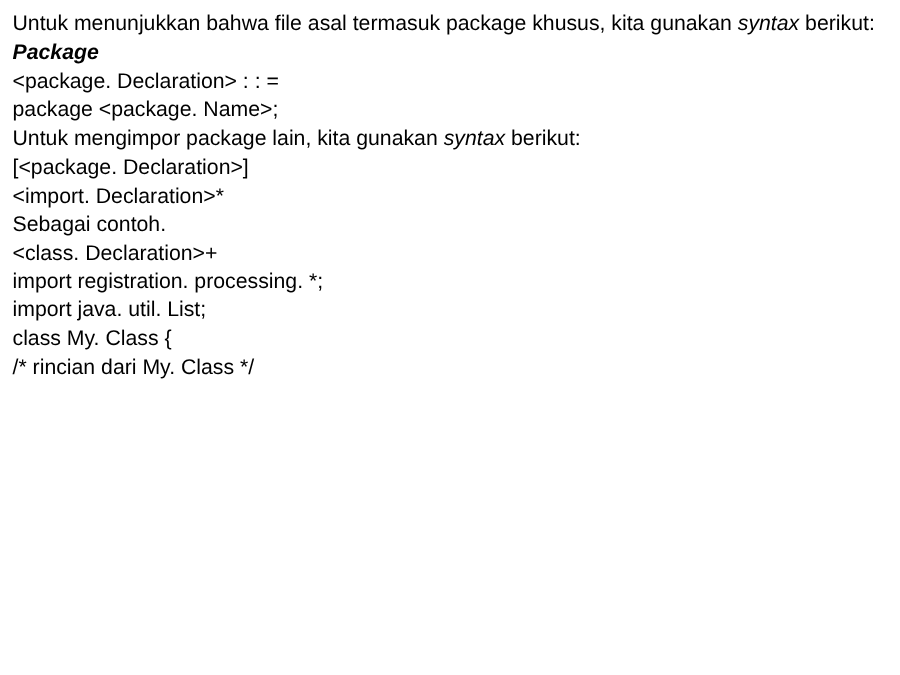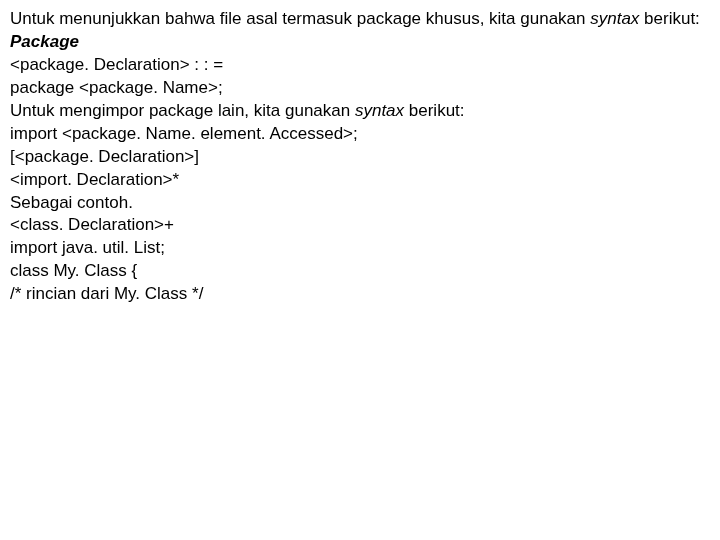--- a/index.html
+++ b/index.html
@@ -31,23 +31,23 @@
 <div>
   <span class="line"><span>Untuk menunjukkan bahwa file asal termasuk package khusus, kita gunakan </span><span class="italic">syntax</span><span> berikut:</span></span>
 
   <span class="line title">Package</span>
 
   <span class="line">&lt;package. Declaration&gt; : : =</span>
   <span class="line">package &lt;package. Name&gt;;</span>
 
   <span class="line"><span>Untuk mengimpor package lain, kita gunakan </span><span class="italic">syntax</span><span> berikut:</span></span>
 
-  <span class="line">import &lt;package. Name. element. Accessed&gt;;</span>
 
 
   <span class="line">[&lt;package. Declaration&gt;]</span>
   <span class="line">&lt;import. Declaration&gt;*</span>
   <span class="line">Sebagai contoh.</span>
   <span class="line">&lt;class. Declaration&gt;+</span>
+  <span class="line">import registration. processing. *;</span>
   <span class="line">import java. util. List;</span>
   <span class="line">class My. Class {</span>
   <span class="line">/* rincian dari My. Class */</span>
 </div>
 
 </body></html>

